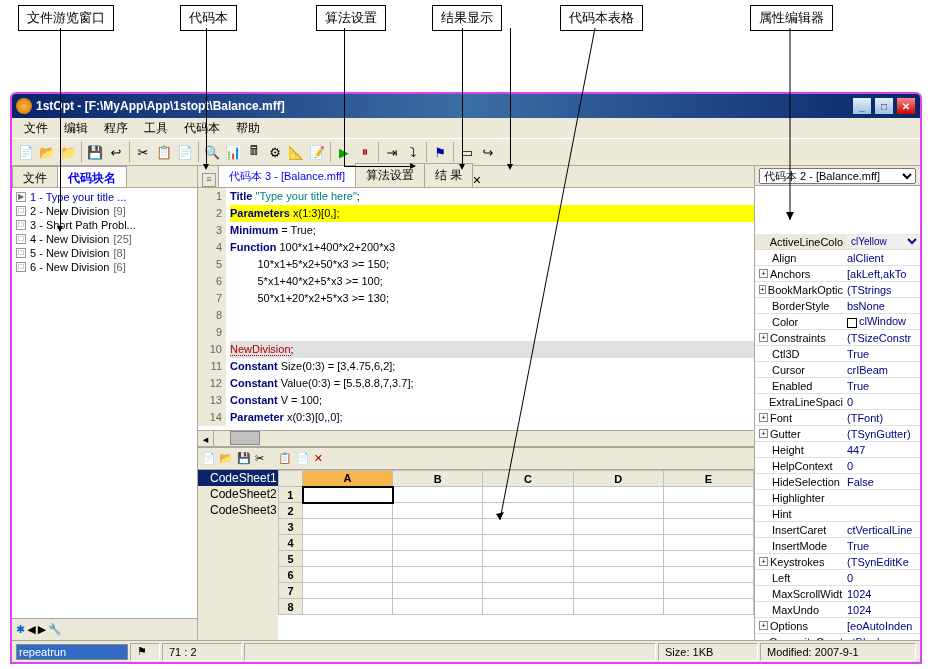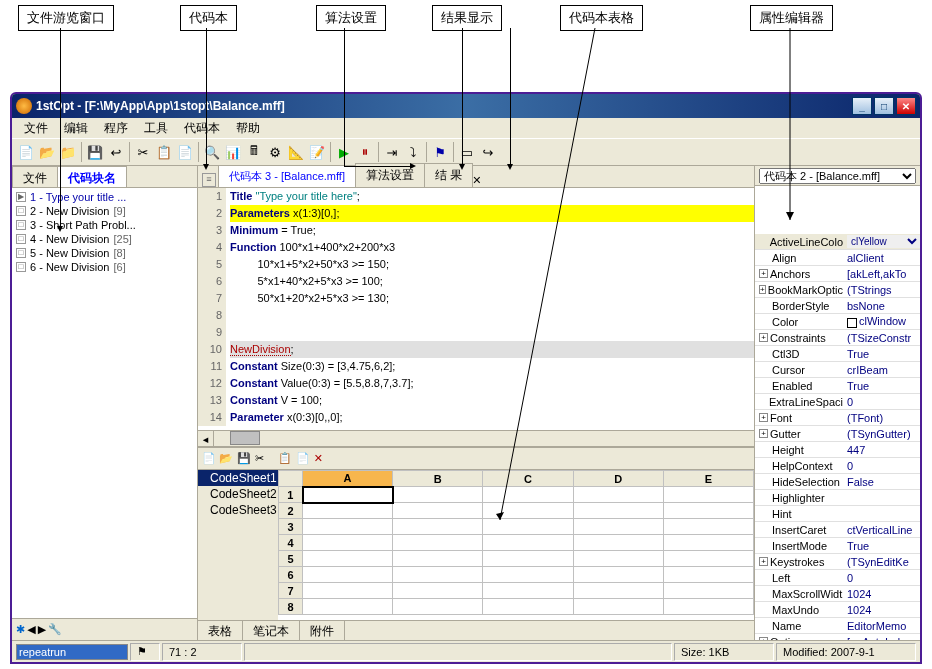--- a/index.html
+++ b/index.html
@@ -1,21 +1,21 @@
 <!DOCTYPE html>
 <html><head>
 <meta charset="utf-8">
 <style>
 * { box-sizing: border-box; font-family: "Tahoma", "SimSun", sans-serif; font-size: 11px; margin: 0; padding: 0; }
 body { background: #fff; width: 932px; height: 669px; position: relative; overflow: hidden; }
 .annotations { position: absolute; top: 0; left: 0; width: 100%; height: 90px; z-index: 100; pointer-events: none; }
 .anno-box { position: absolute; top: 5px; background: #fff; border: 1px solid #000; padding: 3px 8px; font-size: 13px; white-space: nowrap; }
 .anno-line { position: absolute; background: #000; width: 1px; }
 .anno-arrow { position:absolute; width:0; height:0; border-left:3px solid transparent; border-right:3px solid transparent; border-top:6px solid #000;}
-.app-window { position: absolute; top: 92px; left: 10px; width: 912px; height: 572px; background: #bef264; border: 2px solid #4c1d95; border-radius: 6px 6px 0 0; }
+.app-window { position: absolute; top: 92px; left: 10px; width: 912px; height: 572px; background: #bef264; border: 2px solid #d946ef; border-radius: 6px 6px 0 0; }
 .titlebar { height: 24px; background: linear-gradient(to right, #0a246a, #3b6ea5, #0a246a); color: #fff; display: flex; align-items: center; padding: 0 4px; border-radius:4px 4px 0 0;}
 .titlebar-icon { width: 16px; height: 16px; margin-right: 4px; background: radial-gradient(circle,#fb4,#c60); border-radius:50%;}
 .titlebar-title { flex: 1; font-weight: bold; font-size: 12px; }
 .titlebar-btns { display: flex; gap: 2px; }
 .tb-btn { width: 20px; height: 18px; background: linear-gradient(#e8f0f8,#a0c0e0); border: 1px solid #036; display: flex; align-items: center; justify-content: center; font-size:10px; color:#036; font-weight:bold;}
 .tb-btn.close { background: linear-gradient(#f88,#c00); color:#fff;}
 .menubar { height: 20px; display: flex; align-items: center; padding: 0 4px; background: #ece9d8; }
 .menubar span { padding: 2px 8px; font-size:12px;}
 .toolbar { height: 28px; background: #ece9d8; border-top: 1px solid #fff; border-bottom: 1px solid #aca899; display: flex; align-items: center; padding: 0 4px; gap: 1px; }
 .tb-icon { width: 20px; height: 20px; border: 1px solid transparent; display: flex; align-items: center; justify-content: center; font-size: 13px; }
@@ -330,25 +330,20 @@
                     <td class=""></td>
                     <td class=""></td>
                     <td class=""></td>
                     <td class=""></td>
                     <td class=""></td>
                   </tr>
                 </tbody>
               </table>
           </div>
         </div>
-        <div class="sheet-tabs">
-          <span>表格</span>
-          <span>笔记本</span>
-          <span>附件</span>
-        </div>
       </div>
     </div>
 
     <div class="right-panel">
       <div class="rp-header">
         <select><option>代码本 2 - [Balance.mff]</option></select>
       </div>
       <div class="prop-grid" id="prop-grid">
           <div class="prop-row sel">
             <div class="pk"><span style="width:11px;display:inline-block"></span>ActiveLineColo</div>
@@ -440,38 +435,34 @@
           </div>
           <div class="prop-row">
             <div class="pk"><span style="width:11px;display:inline-block"></span>MaxScrollWidt</div>
             <div class="pv">1024</div>
           </div>
           <div class="prop-row">
             <div class="pk"><span style="width:11px;display:inline-block"></span>MaxUndo</div>
             <div class="pv">1024</div>
           </div>
           <div class="prop-row">
-            <div class="pk"><span style="width:11px;display:inline-block"></span>Name</div>
-            <div class="pv">EditorMemo</div>
-          </div>
-          <div class="prop-row">
             <div class="pk"><span class="exp">+</span>Options</div>
             <div class="pv">[eoAutoInden</div>
           </div>
           <div class="prop-row">
             <div class="pk"><span style="width:11px;display:inline-block"></span>OverwriteCaret</div>
             <div class="pv">ctBlock</div>
           </div>
         </div>
     </div>
   </div>
 
   <div class="statusbar">
     <input class="input" value="repeatrun" style="">
     <div class="cell" style="width:30px">
         <span>⚑</span>
       </div>
     <div class="cell" style="width:80px">71 :  2</div>
     <div class="cell" style="flex:1"></div>
     <div class="cell" style="width:100px">Size: 1KB</div>
-    <div class="cell" style="width:140px">Modified: 2007-9-1</div>
+    <div class="cell" style="width:156px">Modified: 2007-9-1</div>
   </div>
 </div>
 
 </body></html>

